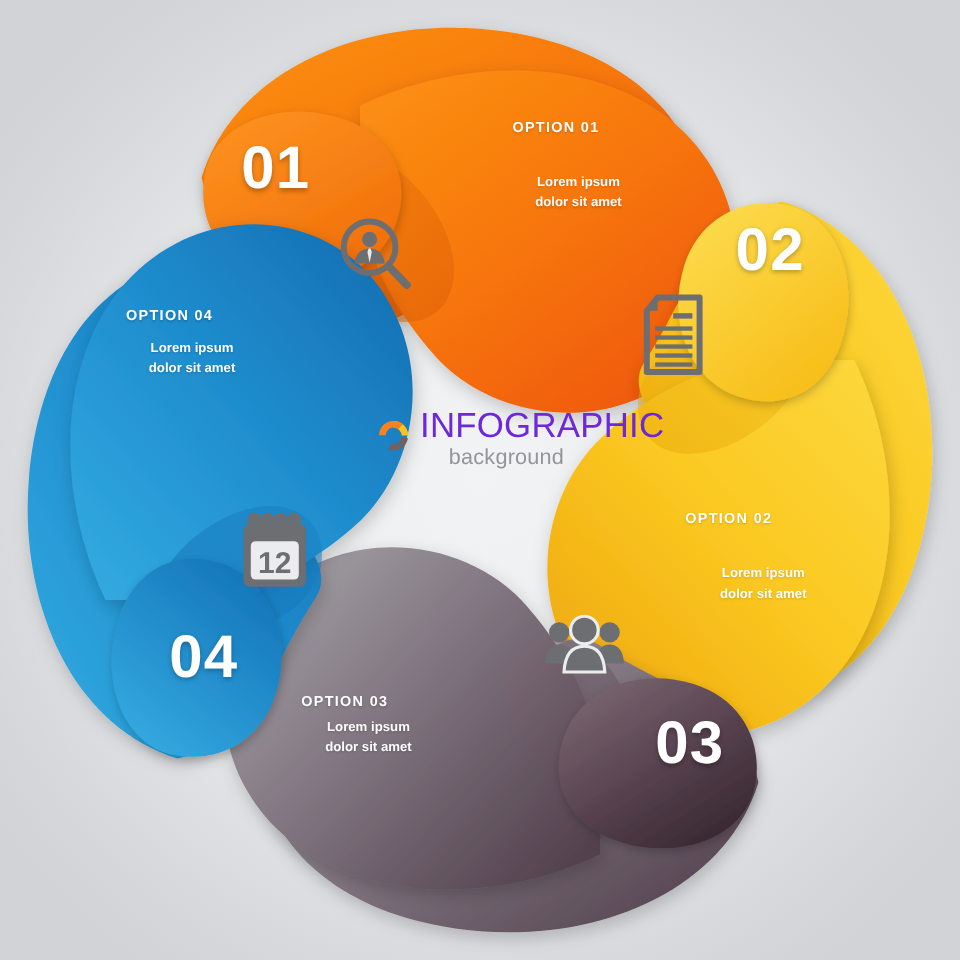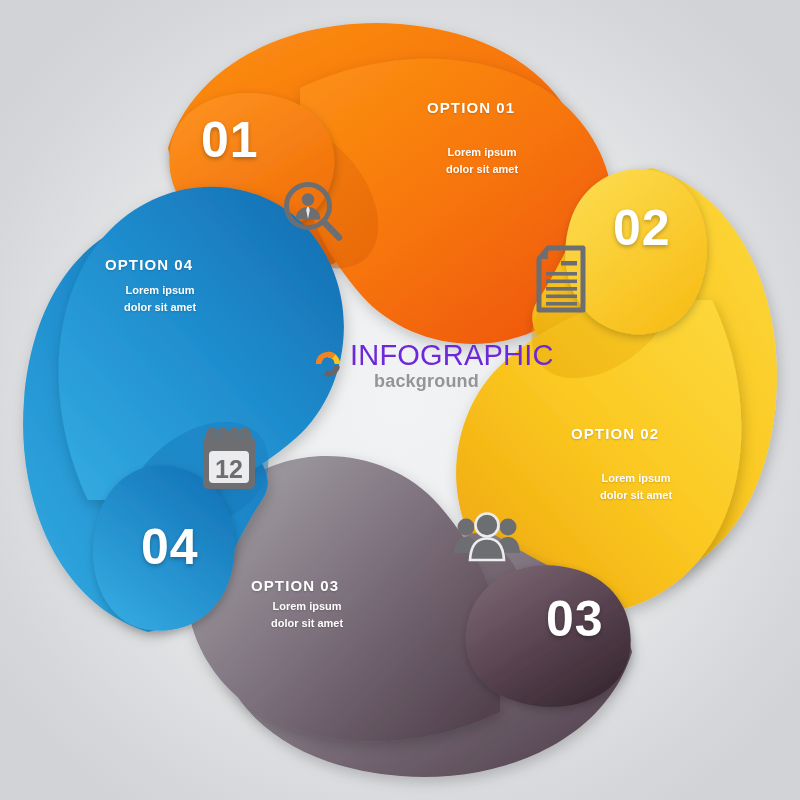--- a/index.html
+++ b/index.html
@@ -6,31 +6,31 @@
   body{
     width:800px;height:800px;overflow:hidden;
     font-family:"Liberation Sans","DejaVu Sans",sans-serif;
     background:#d7d8da;
   }
   #stage{position:relative;width:800px;height:800px;}
   #bg{position:absolute;inset:0;
       background:radial-gradient(ellipse 62% 62% at 50% 50%,#f2f3f4 0%,#eeeff0 30%,#e3e4e6 62%,#d6d7da 88%,#d2d3d6 100%);}
   svg.layer{position:absolute;left:0;top:0;width:800px;height:800px;}
   .txt{position:absolute;color:#ffffff;user-select:none;}
-  .opt-title{font-size:15px;font-weight:bold;letter-spacing:1.1px;
+  .opt-title{font-size:12px;font-weight:bold;letter-spacing:1.1px;
              text-shadow:0 1px 2px rgba(0,0,0,.20);white-space:nowrap;}
   .opt-desc{font-size:11px;line-height:17px;font-weight:bold;
             color:#fdfdfd;text-shadow:0 1px 2px rgba(0,0,0,.18);white-space:nowrap;}
   .num{font-size:50px;font-weight:bold;letter-spacing:1px;
        text-shadow:0 2px 4px rgba(0,0,0,.28);white-space:nowrap;}
   .icon{position:absolute;}
   .logo-wrap{position:absolute;left:313px;top:341px;display:flex;align-items:center;gap:7px;}
   .logo-text{display:flex;flex-direction:column;line-height:1;}
   .logo-main{font-size:29px;color:#6d28d9;letter-spacing:.2px;}
-  .logo-sub{font-size:18px;color:#939598;letter-spacing:.2px;margin-top:2px;margin-left:24px;font-weight:bold;}
+  .logo-sub{font-size:18px;color:#939598;letter-spacing:.2px;margin-top:2px;margin-left:24px;}
 </style>
 </head>
 <body>
 
 <div id="stage">
   <div id="bg"></div>
 
   <svg class="layer" viewBox="0 0 800 800">
     <defs>
 
@@ -221,21 +221,21 @@
     <div>Lorem ipsum</div>
     <div>dolor sit amet</div>
   </div>
   <div class="txt num" style="left:201px;top:111px;">01</div>
 
   <div class="txt opt-title" style="left:571px;top:425px;">OPTION 02</div>
   <div class="txt opt-desc" style="left:600px;top:470px;text-align:center;">
     <div>Lorem ipsum</div>
     <div>dolor sit amet</div>
   </div>
-  <div class="txt num" style="left:613px;top:179px;margin-top:20px;">02</div>
+  <div class="txt num" style="left:613px;top:179px;">02</div>
 
   <div class="txt opt-title" style="left:251px;top:553px;margin-top:24px;">OPTION 03</div>
   <div class="txt opt-desc" style="left:271px;top:598px;text-align:center;">
     <div>Lorem ipsum</div>
     <div>dolor sit amet</div>
   </div>
   <div class="txt num" style="left:546px;top:590px;">03</div>
 
   <div class="txt opt-title" style="left:105px;top:256px;">OPTION 04</div>
   <div class="txt opt-desc" style="left:124px;top:282px;text-align:center;">

